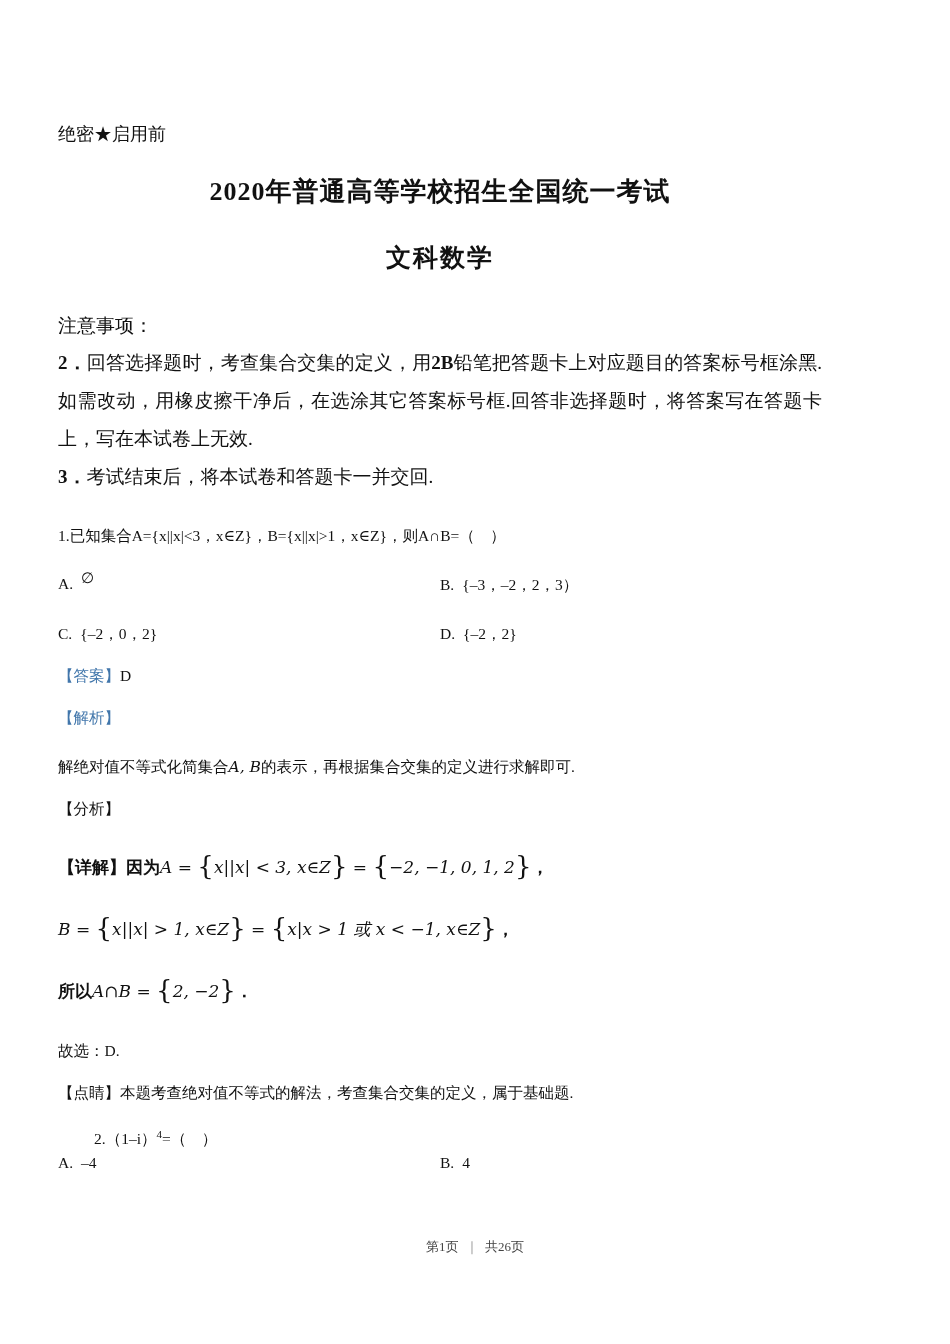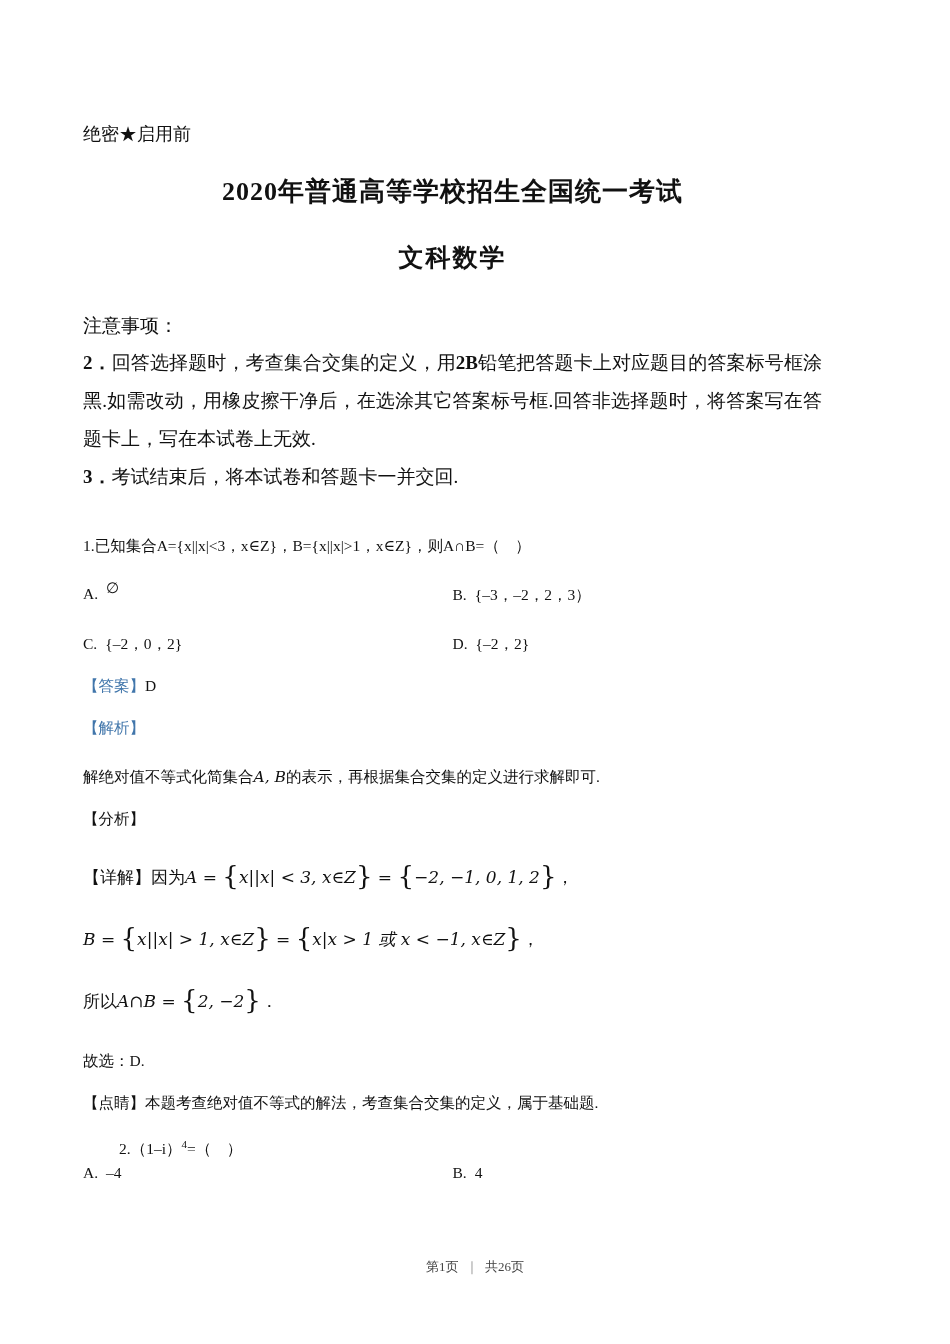--- a/index.html
+++ b/index.html
@@ -5,56 +5,56 @@
   * { margin: 0; padding: 0; box-sizing: border-box; }
   html, body { background: #ffffff; }
   body {
     width: 950px; height: 1344px;
     font-family: "Liberation Serif", "DejaVu Serif", serif;
     color: #111111;
   }
   .page {
     position: relative;
     width: 950px; height: 1344px;
-    padding: 122px 128px 0 83px;
+    padding: 122px 128px 0 58px;
     overflow: hidden;
     background: #ffffff;
   }
   .classification { font-size: 18px; margin-bottom: 28px; }
   .title {
     text-align: center; font-size: 26px; font-weight: bold;
     letter-spacing: 1px; margin-bottom: 32px;
   }
   .subject {
     text-align: center; font-size: 25px; font-weight: bold;
     letter-spacing: 2px; margin-bottom: 34px;
   }
   .notes-heading { font-size: 19px; line-height: 36px; }
   .note { font-size: 19px; line-height: 38px; text-align: justify; }
   .bold { font-weight: bold; }
   .section-heading { margin-top: 4px; }
-  .qstem { font-size: 15.5px; margin-top: 40px; }
+  .qstem { font-size: 15.5px; margin-top: 30px; }
   .options { display: flex; margin-top: 28px; font-size: 15.5px; }
   .options .opt { width: 50%; }
   .opt-label { margin-right: 8px; }
   .raised { position: relative; top: -6px; font-size: 15px; }
   .ansline { font-size: 15.5px; margin-top: 21px; }
   .accent { color: var(--accent, #4176ab); }
   .mvar { font-family: "DejaVu Serif", serif; font-style: italic; }
   .mathline { font-size: 17px; margin-top: 27px; line-height: 34px; }
   .math { font-family: "DejaVu Serif", serif; font-style: italic; }
   .math .brace {
     font-style: normal; font-size: 26px; font-weight: 300;
     vertical-align: -2px; line-height: 0;
   }
-  .mlabel { font-style: normal; }
+  .mlabel { font-style: normal; font-weight: bold; }
   sup { font-size: 11px; }
   .guxuan { margin-top: 32px; }
   .footer {
-    position: absolute; left: 0; bottom: 68px; width: 100%;
+    position: absolute; left: 0; bottom: 88px; width: 100%;
     text-align: center; font-size: 13px; color: #444444;
   }
   .footer .sep { margin: 0 7px; color: #888888; }
 </style>
 </head>
 <body>
 
 <div class="page">
 
   <div class="classification">绝密★启用前</div>

